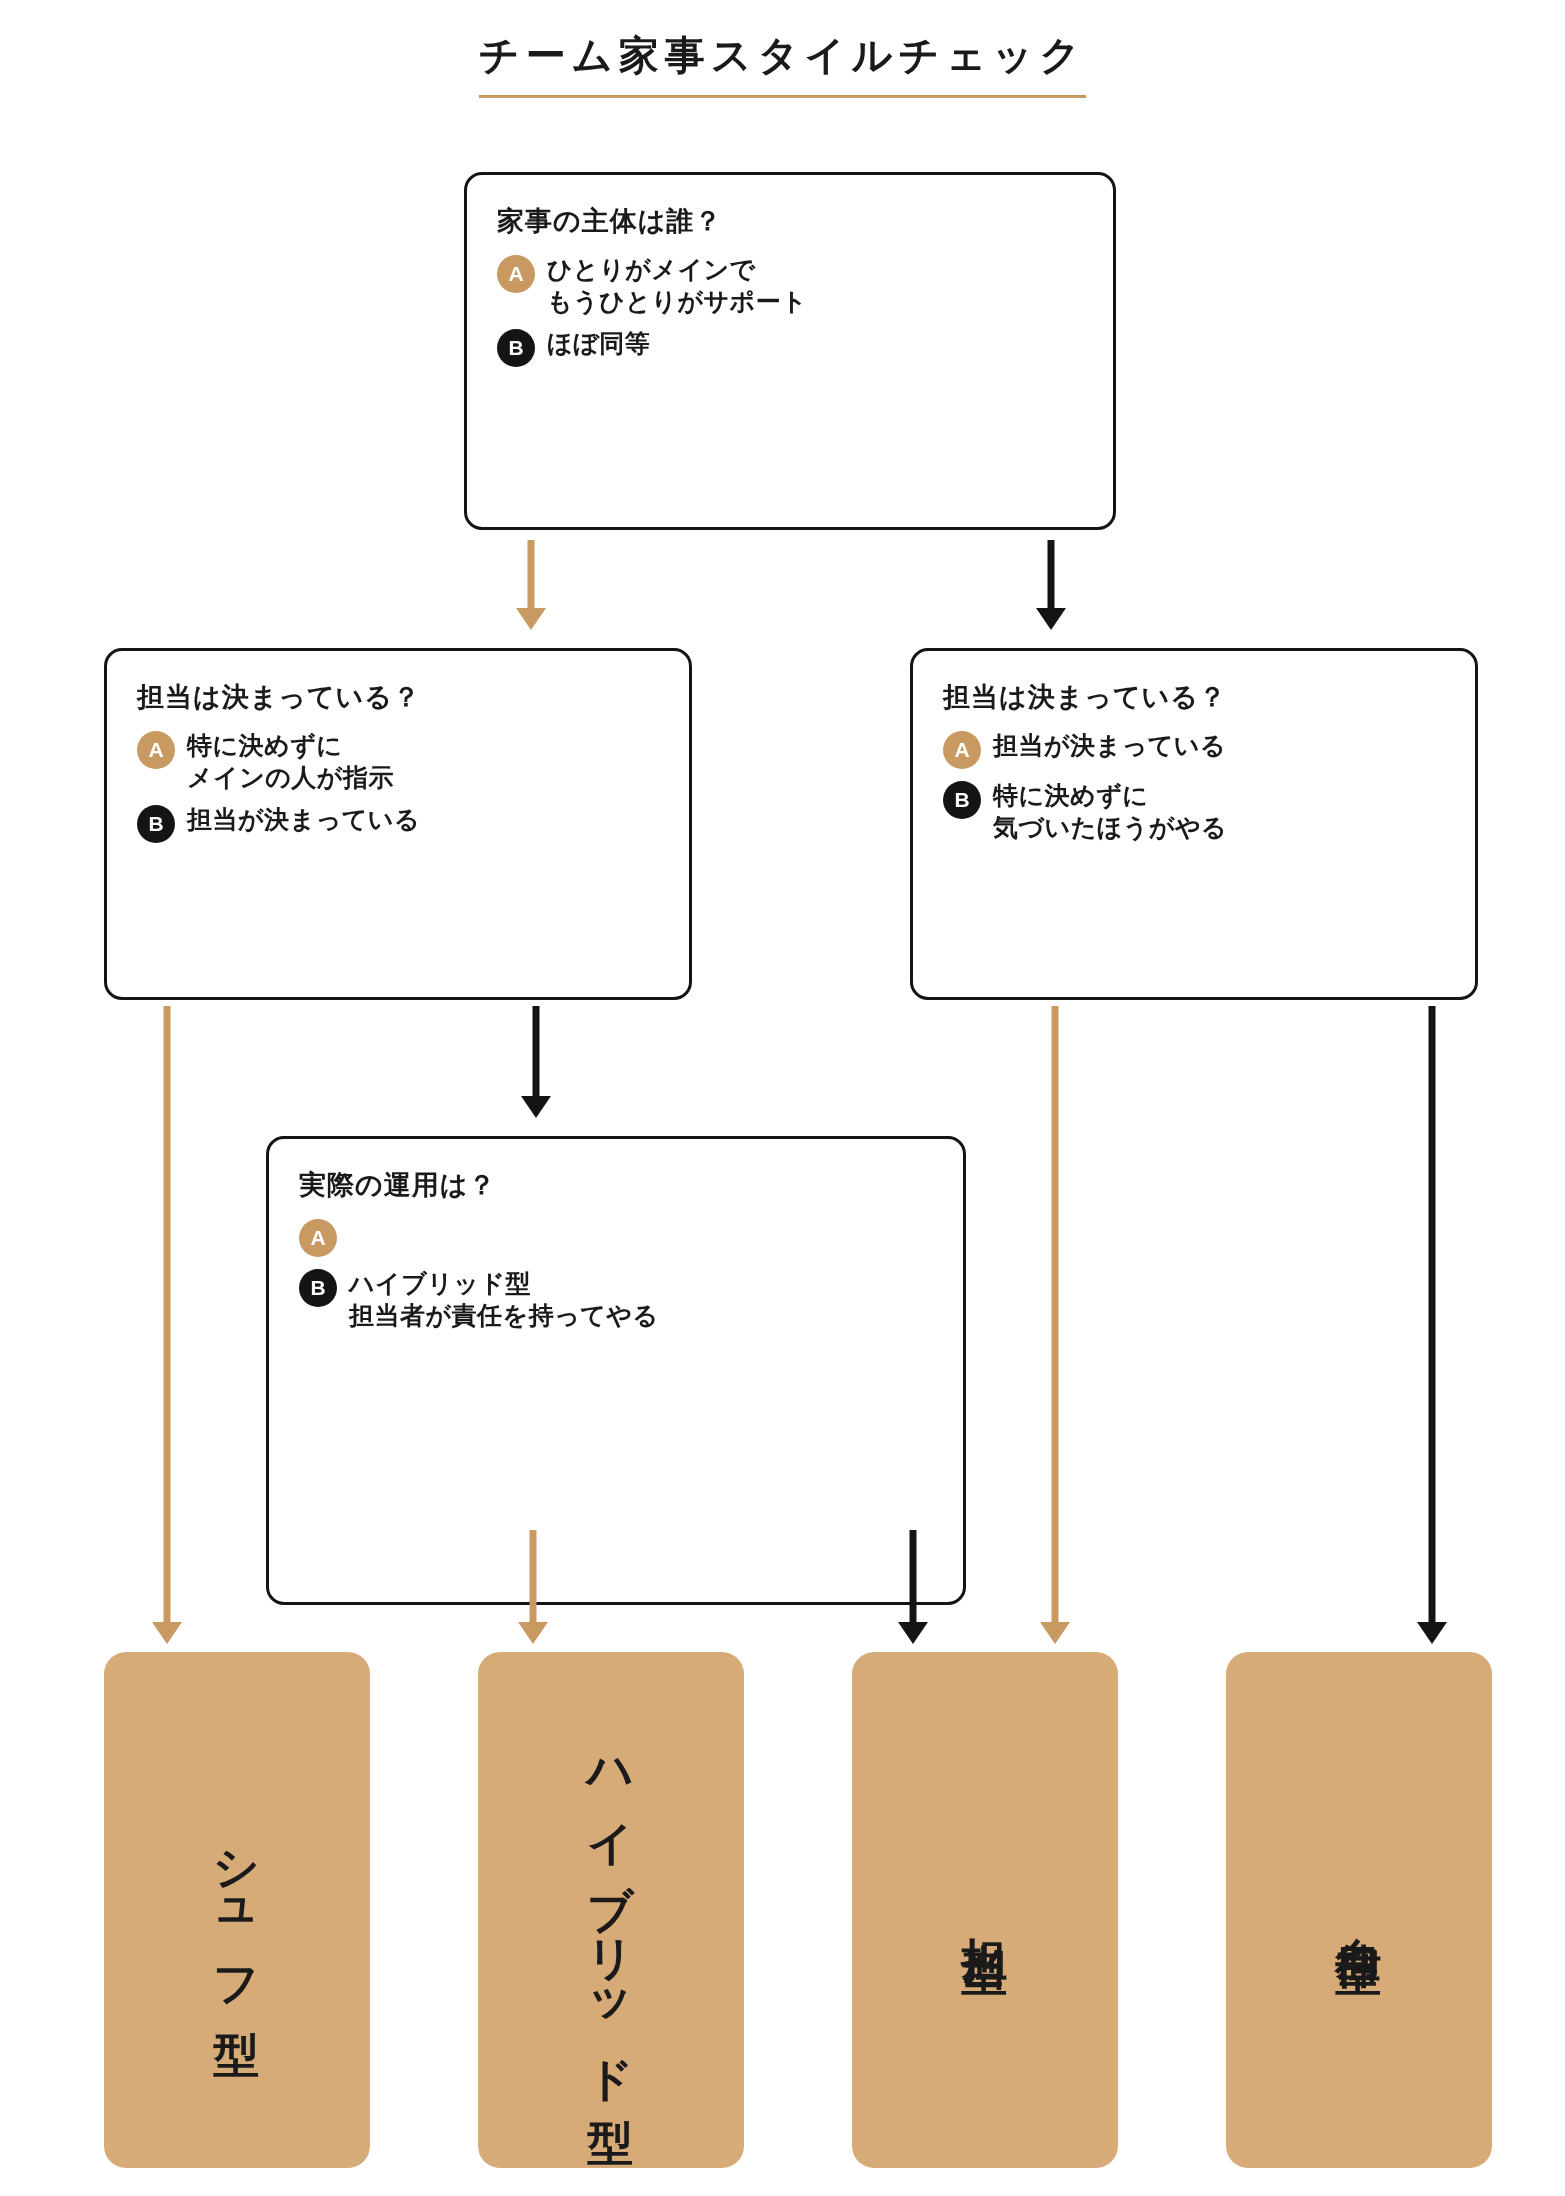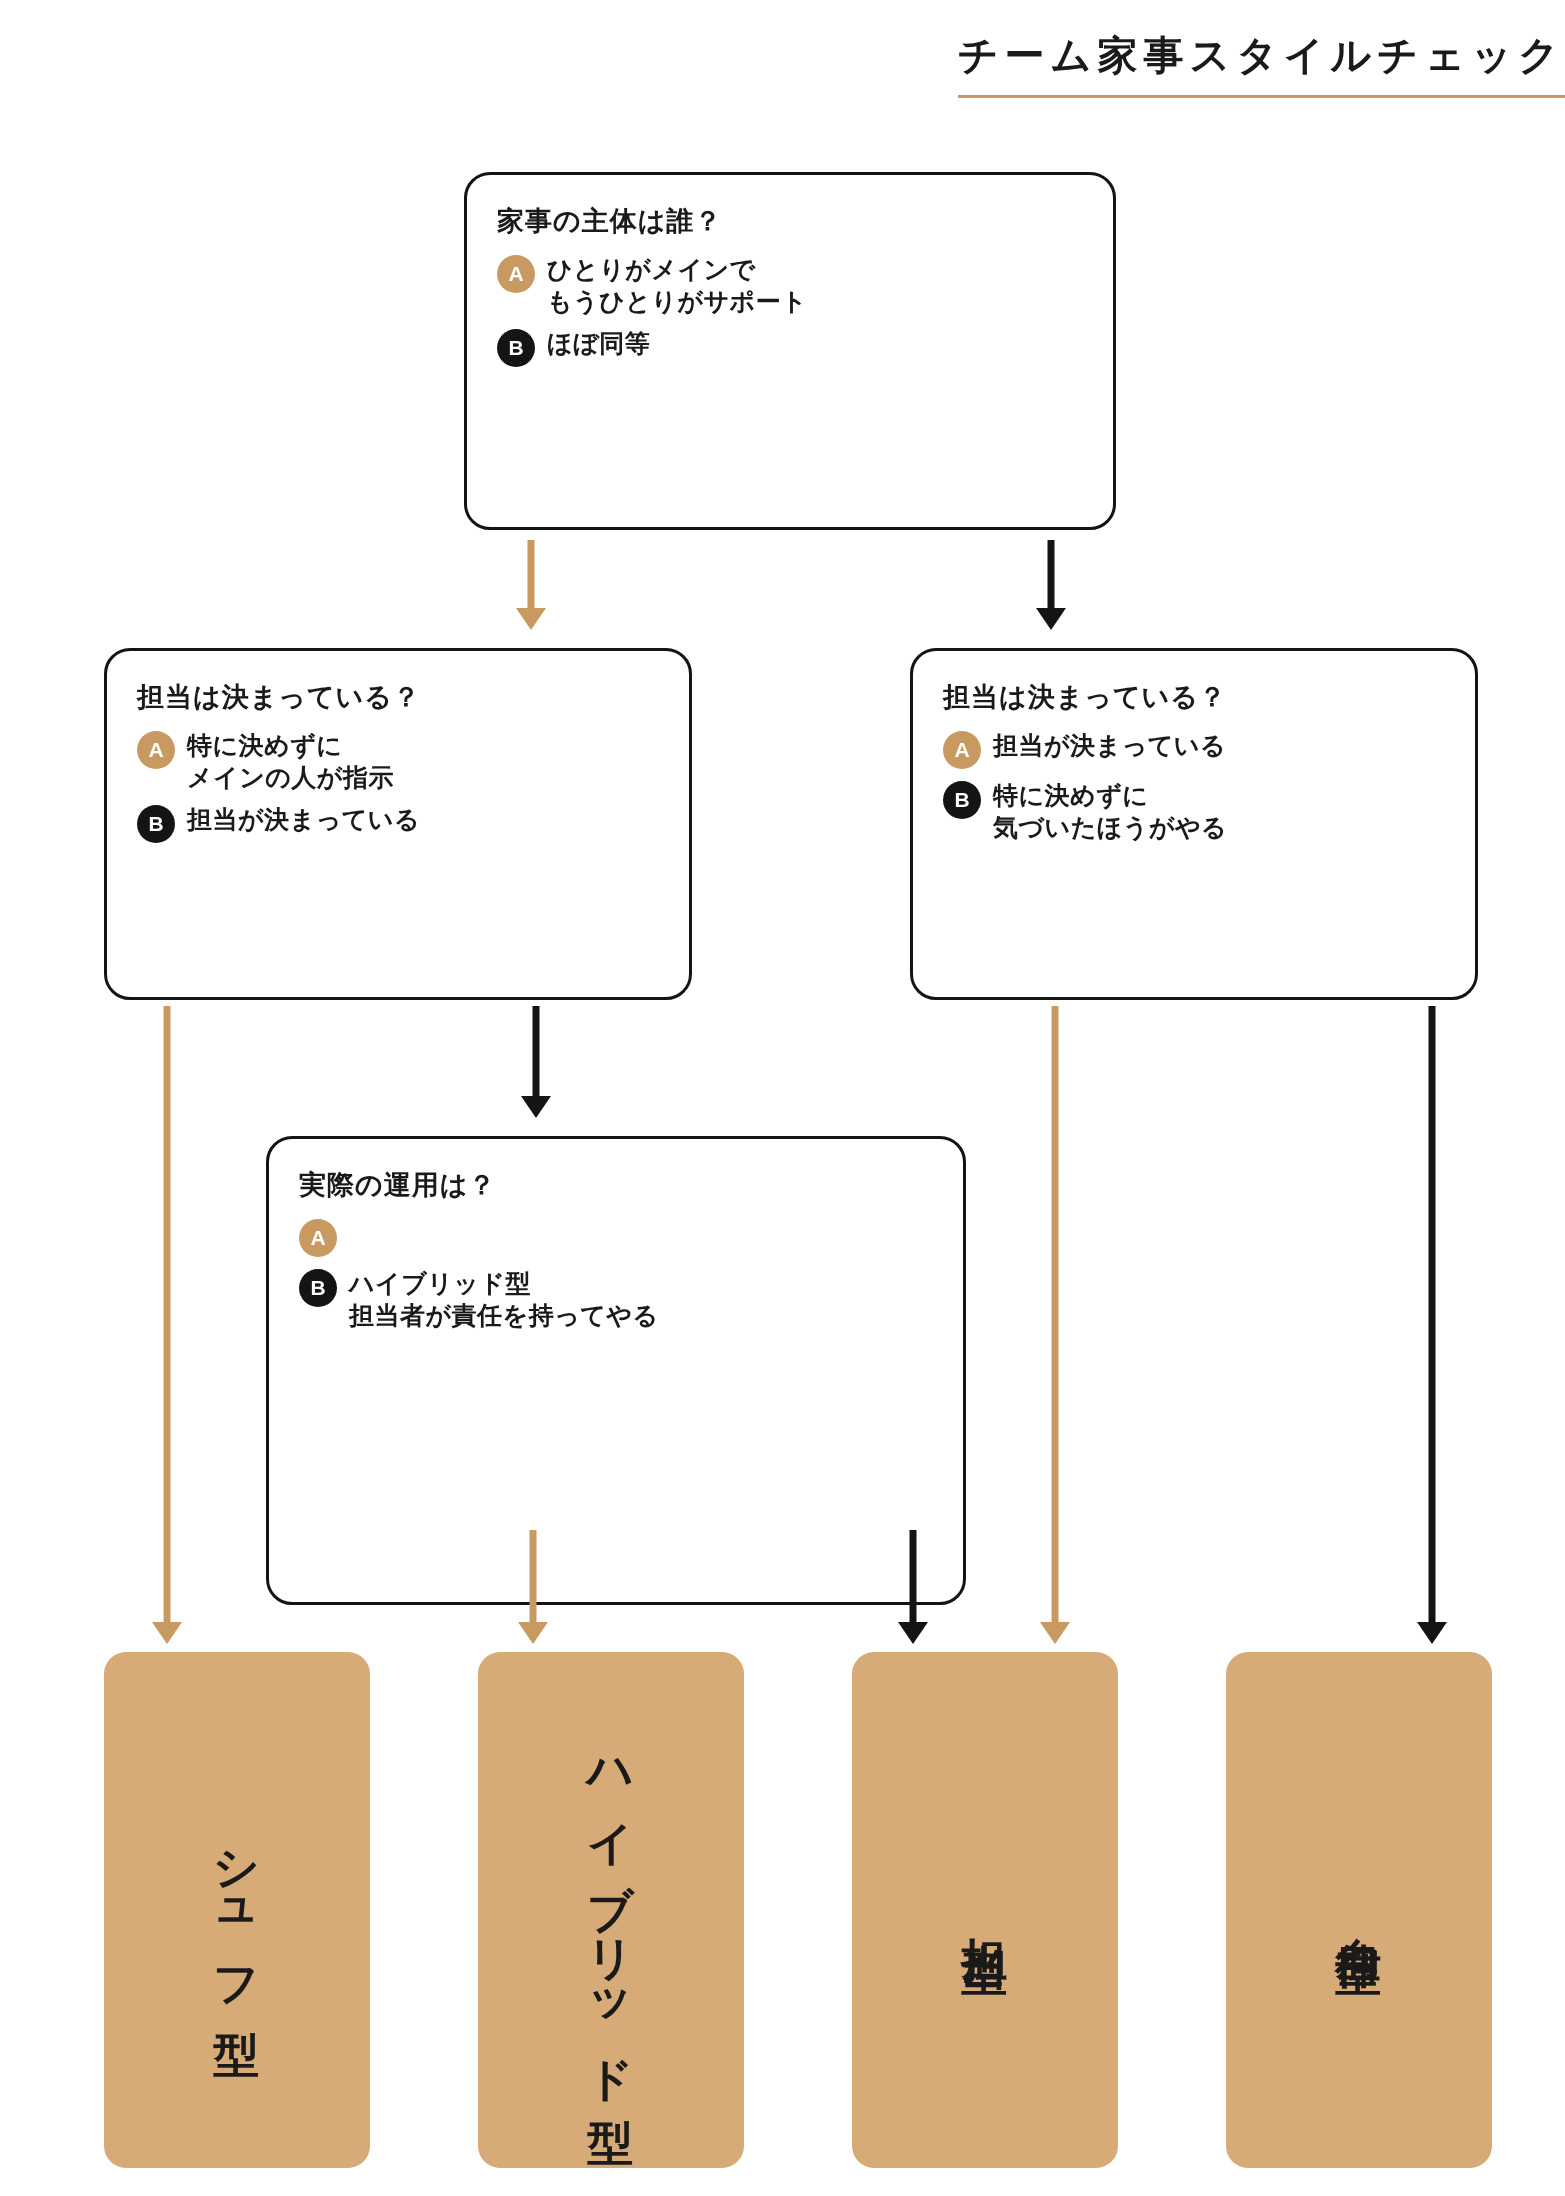--- a/index.html
+++ b/index.html
@@ -15,38 +15,38 @@
     color: #1a1a1a;
     overflow: hidden;
   }
 
   
   #title-wrap {
     position: absolute;
     top: 28px;
     left: 0;
     width: 100%;
-    text-align: right;
+    text-align: center;
   }
   #title-text {
     display: inline-block;
     font-size: 40px;
     font-weight: 700;
     letter-spacing: 6px;
     color: #1a1a1a;
     padding-bottom: 12px;
     border-bottom: 3px solid #c89a62;
   }
 
   
   .card {
     position: absolute;
     box-sizing: border-box;
     border: 3px solid #141414;
-    border-radius: 26px;
+    border-radius: 18px;
     background: #ffffff;
     padding: 28px 30px 24px 30px;
   }
   .card-q {
     font-size: 27px;
     font-weight: 600;
     letter-spacing: 1px;
     color: #1a1a1a;
     margin-bottom: 14px;
   }

